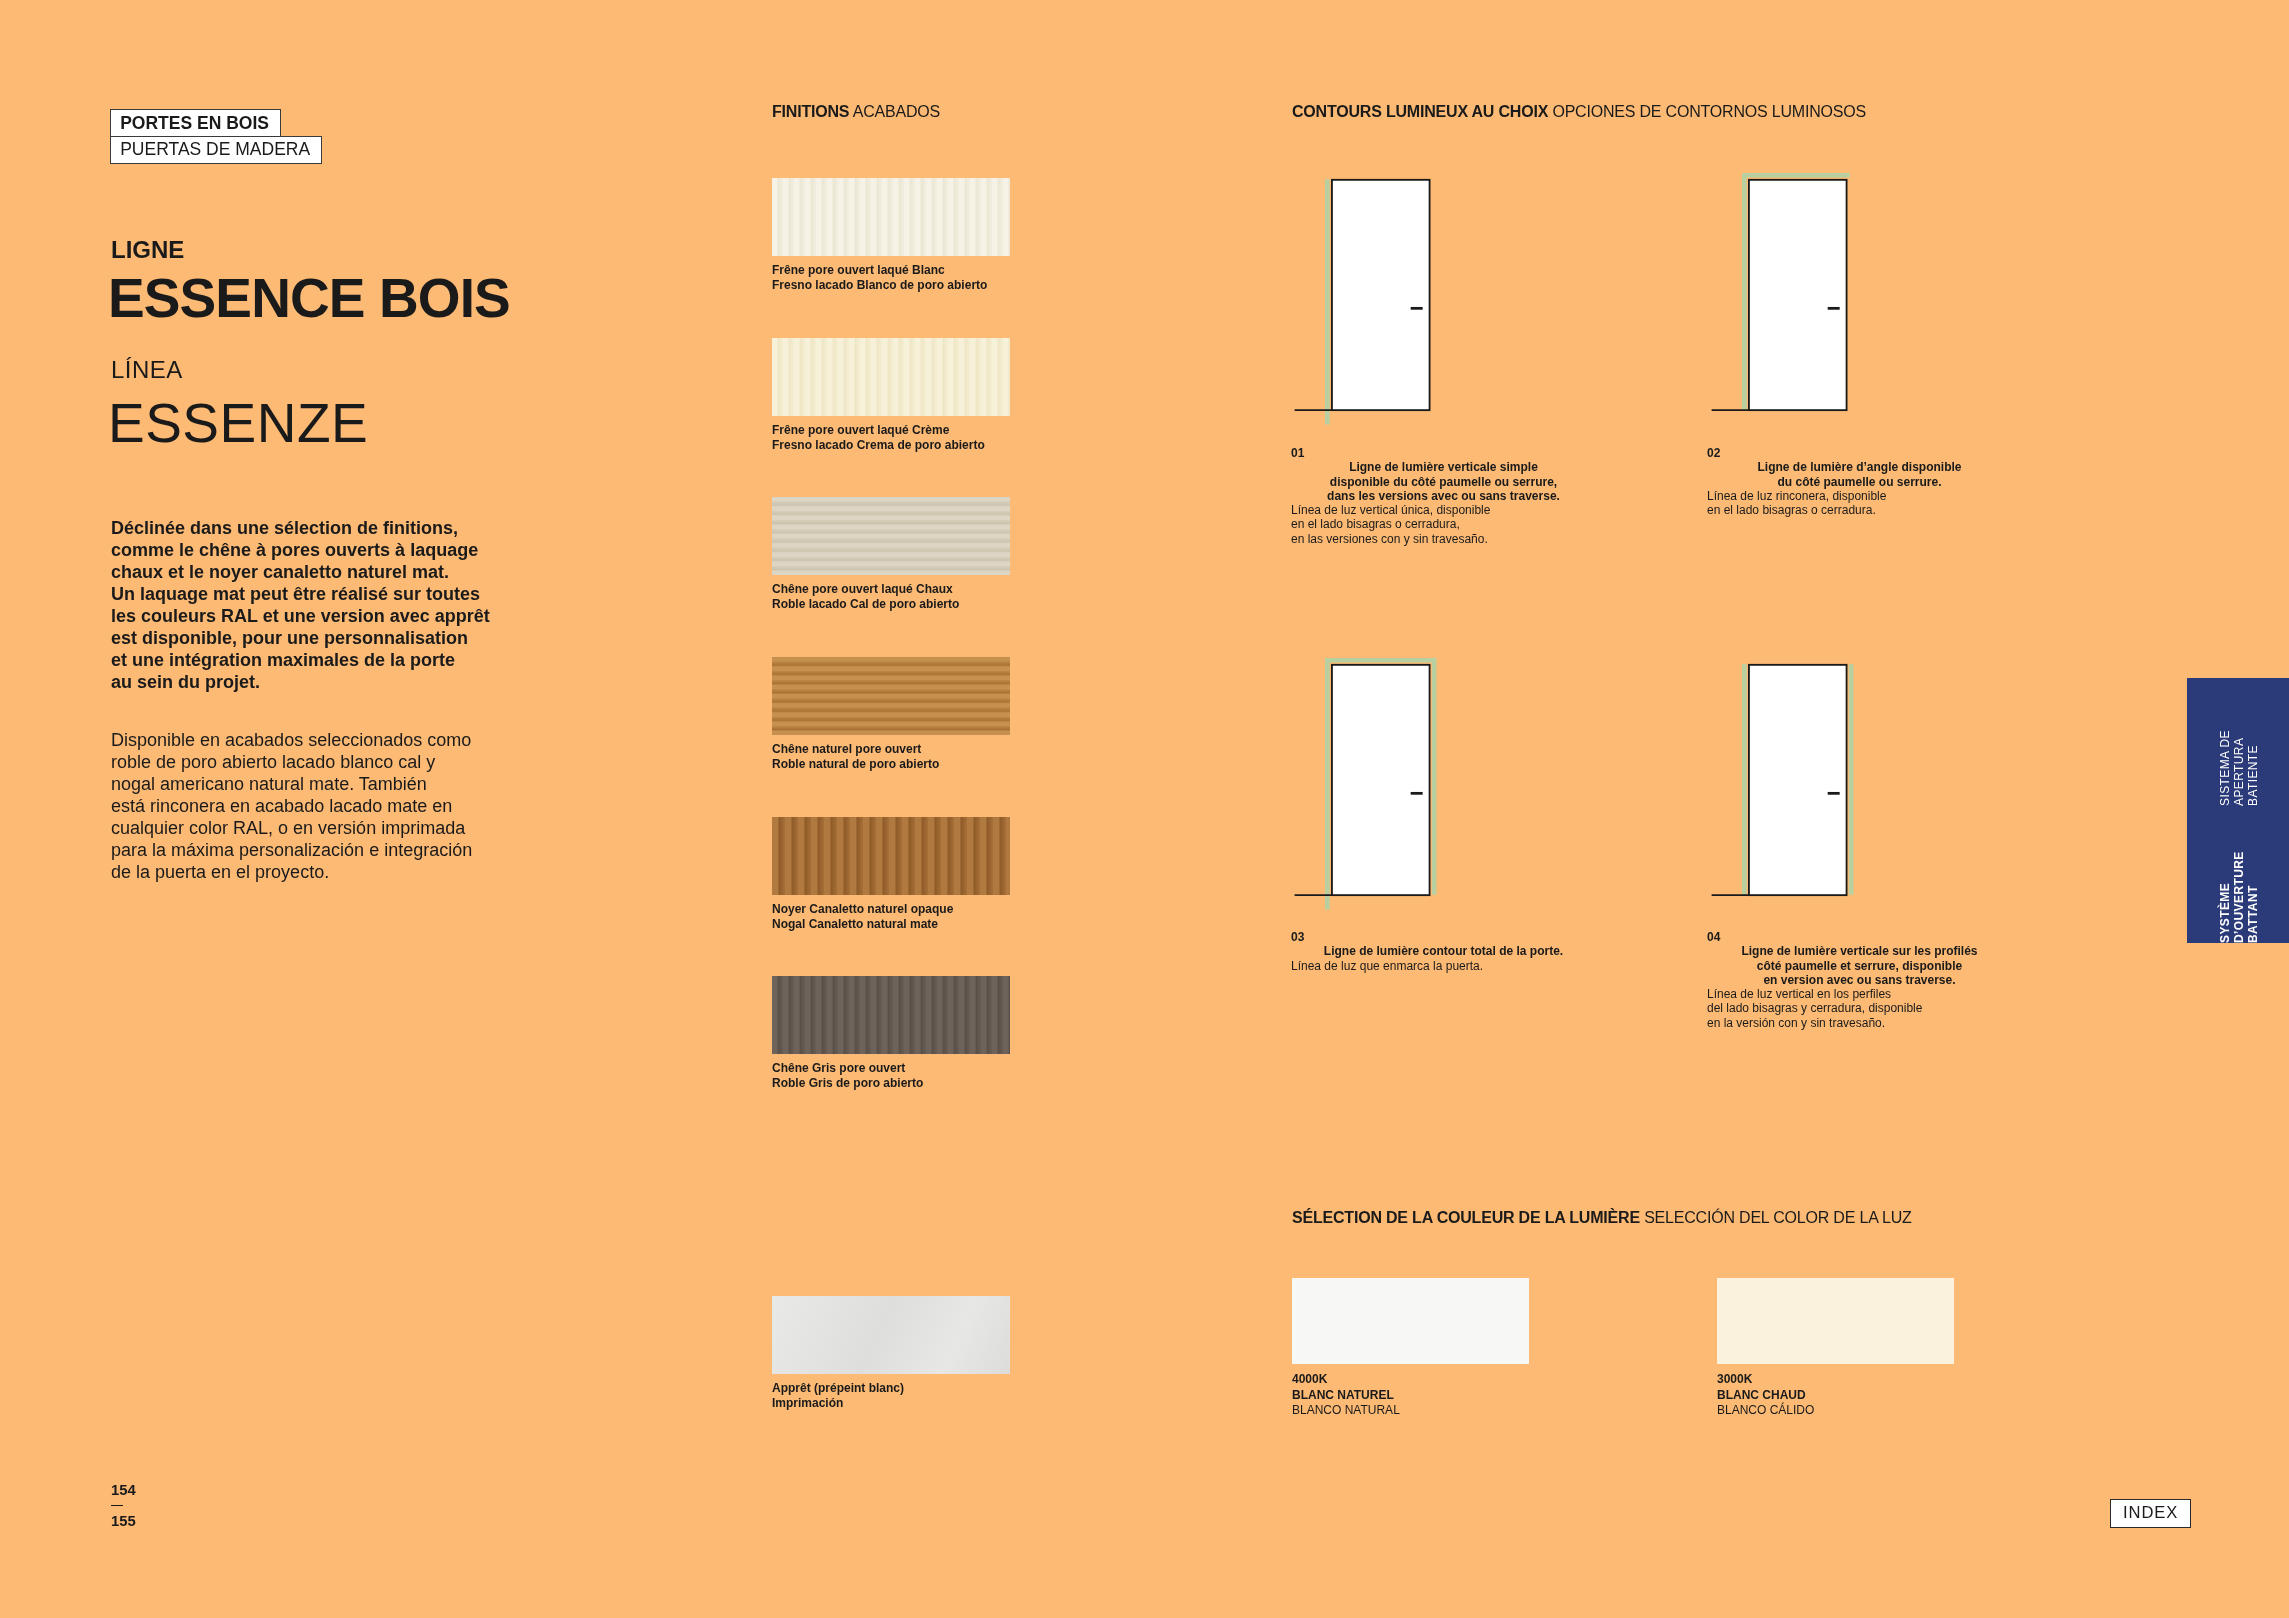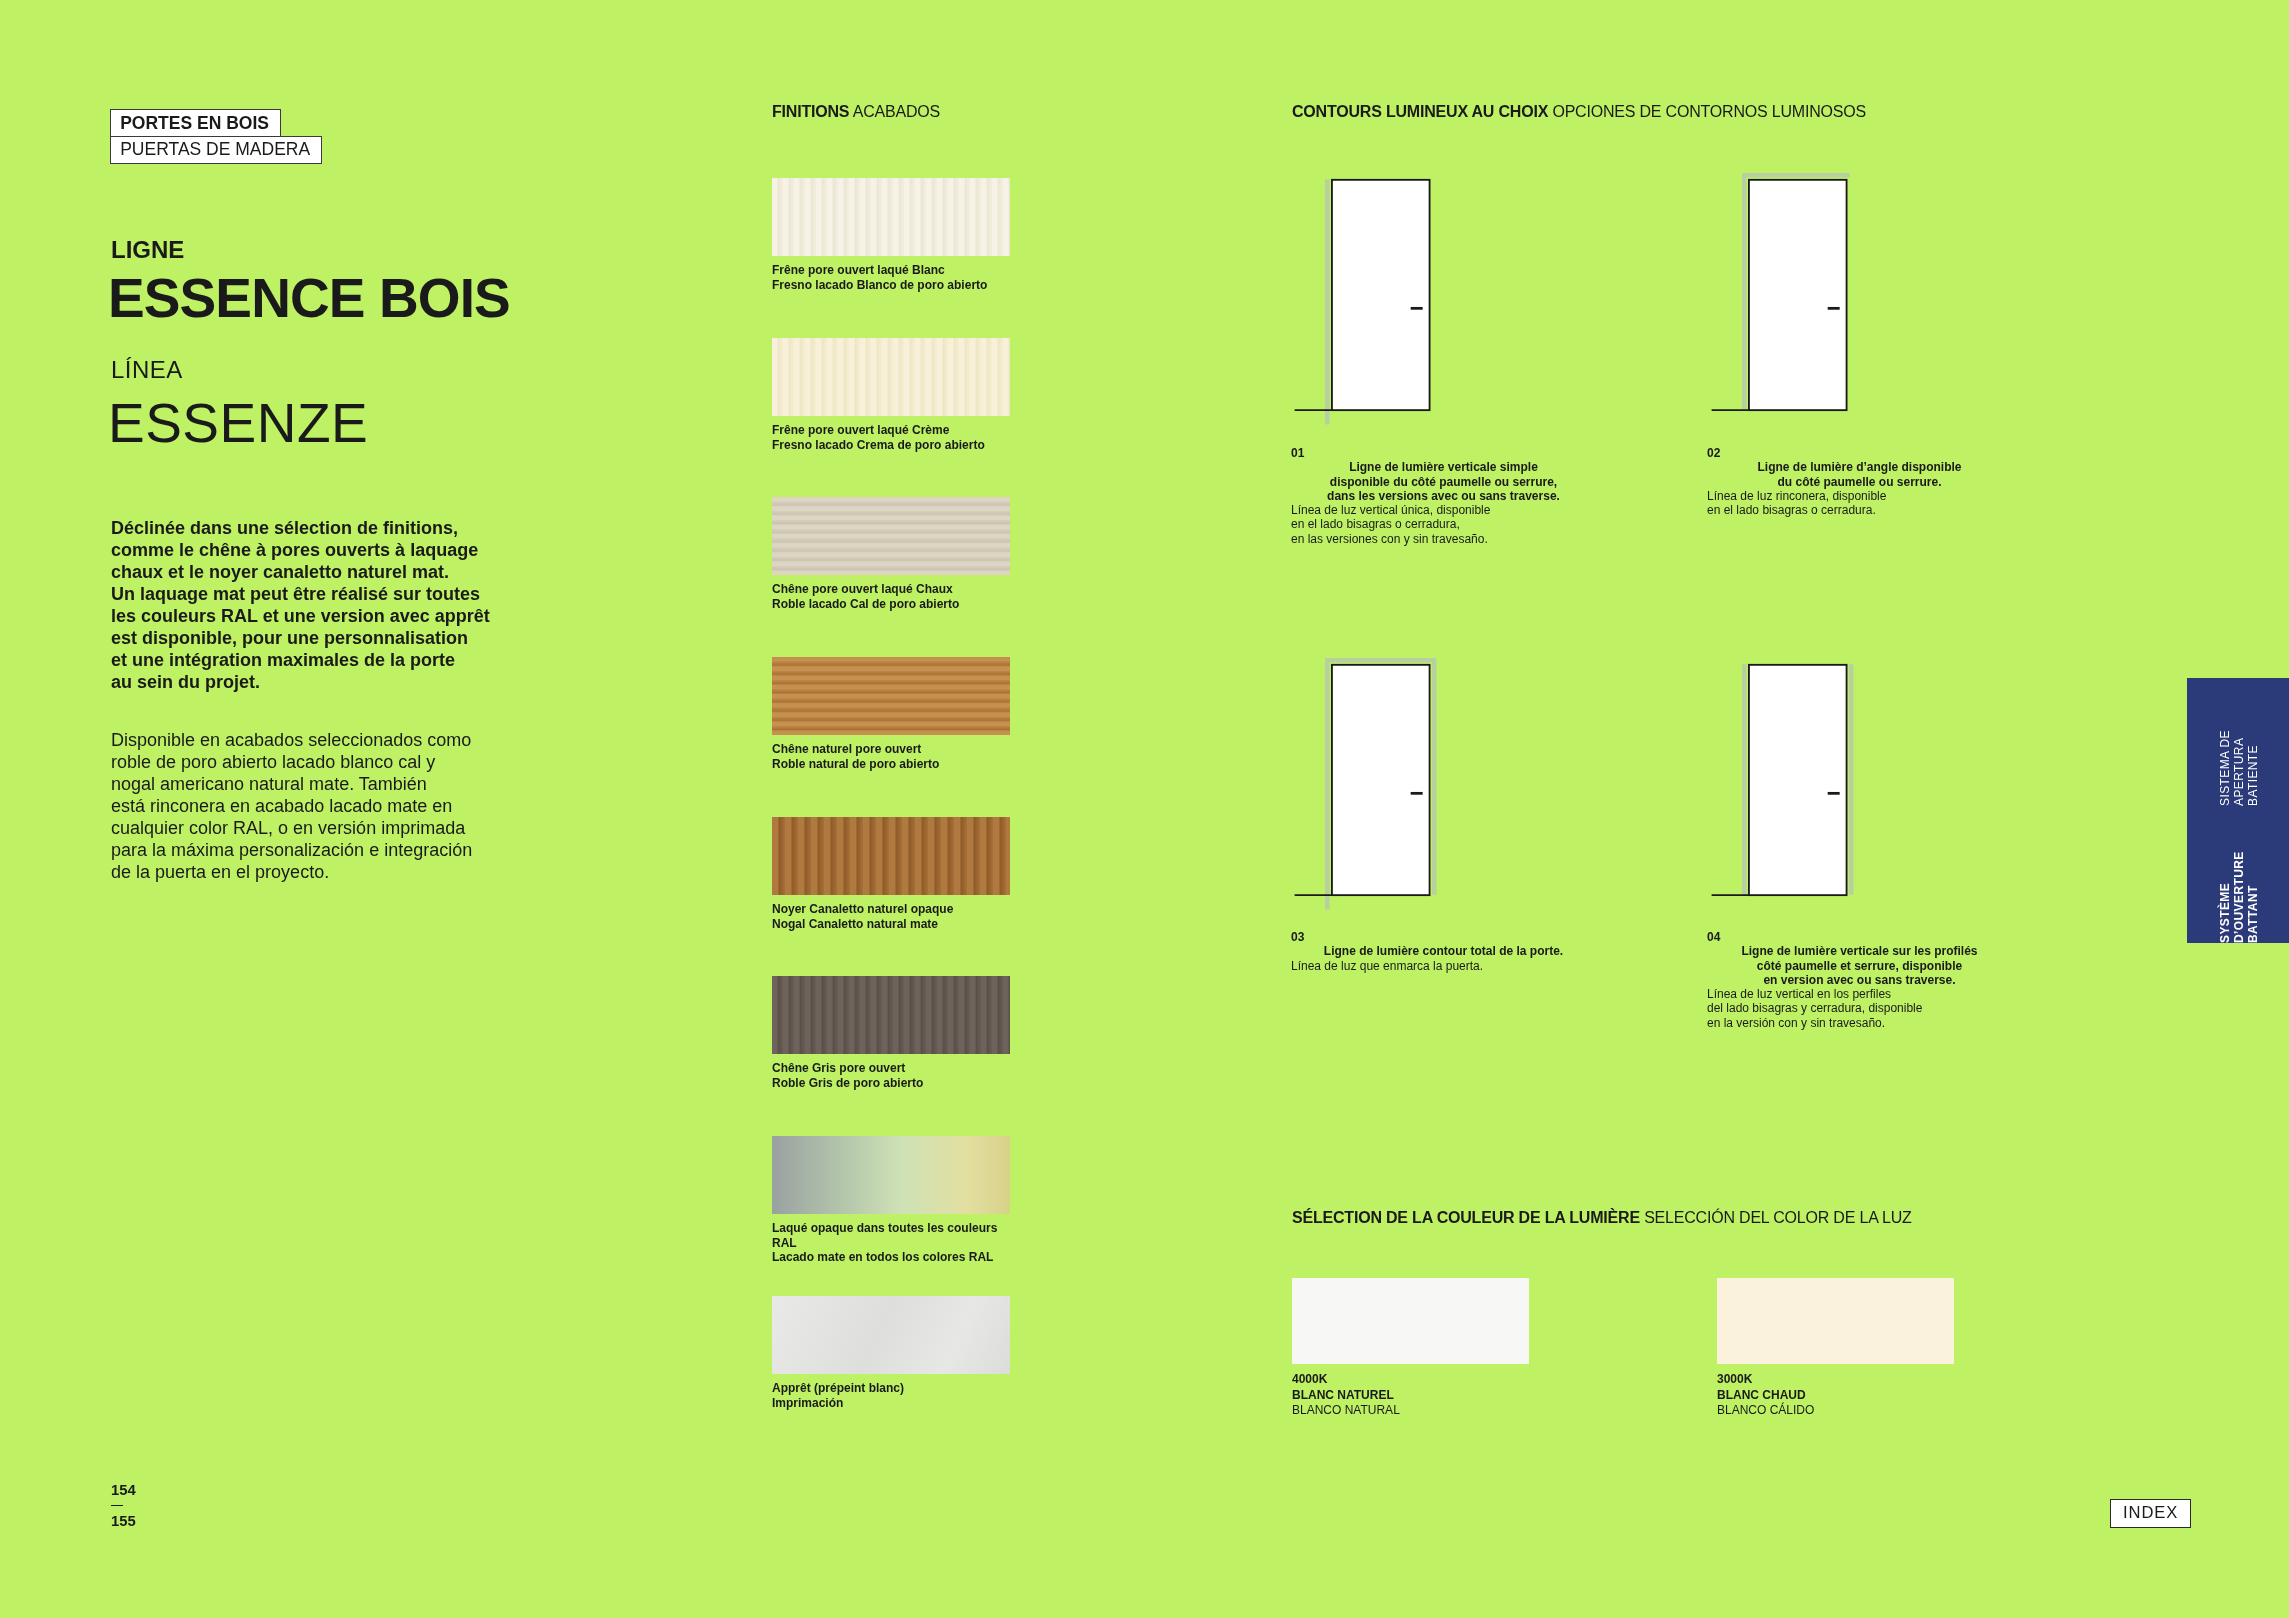--- a/index.html
+++ b/index.html
@@ -1,18 +1,18 @@
 <!DOCTYPE html>
 <html style="font-size:14.8px"><head>
 <meta charset="utf-8">
 <style>
   * { margin:0; padding:0; box-sizing:border-box; }
   html,body { background:#ffffff; }
   body { font-family:"Liberation Sans","DejaVu Sans",sans-serif; color:#1a1a1a; }
-  .page { position:relative; width:2290px; height:1619px; background:#bef264; overflow:hidden; }
+  .page { position:relative; width:2290px; height:1619px; background:#fdba74; overflow:hidden; }
 
   .abs { position:absolute; }
 
   
   .langbox { border:1.8px solid #3a3a3a; padding:2.8px 11px 3.7px 9.2px; font-size:17.5px; line-height:20px; background:#fff; display:inline-block; }
   .langbox.fr { font-weight:700; }
   .langbox.es { font-weight:400; margin-top:-1.8px; }
 
   
   .t-small-bold { font-size:24px; font-weight:700; letter-spacing:0; }
@@ -132,27 +132,20 @@
         <div class="cap-es">Nogal Canaletto natural mate</div>
       </div>
   </div>
   <div class="finish-item" style="top:976px;">
     <div class="finish-swatch" style="background: repeating-linear-gradient(90deg, rgb(110, 99, 90) 0px, rgb(110, 99, 90) 4.6px, rgb(89, 80, 74) 6.5px, rgb(103, 93, 84) 11px);"></div>
     <div class="finish-cap">
         <div class="cap-fr">Chêne Gris pore ouvert</div>
         <div class="cap-es">Roble Gris de poro abierto</div>
       </div>
   </div>
-  <div class="finish-item" style="top:1136px;">
-    <div class="finish-swatch" style="background: linear-gradient(90deg, rgb(154, 161, 161) 0%, rgb(180, 198, 171) 30%, rgb(207, 226, 181) 55%, rgb(226, 223, 160) 82%, rgb(216, 209, 137) 100%);"></div>
-    <div class="finish-cap">
-        <div class="cap-fr">Laqué opaque dans toutes les couleurs RAL</div>
-        <div class="cap-es">Lacado mate en todos los colores RAL</div>
-      </div>
-  </div>
   <div class="finish-item" style="top:1296px;">
     <div class="finish-swatch" style="background: linear-gradient(115deg, rgb(233, 233, 231) 0%, rgb(222, 222, 220) 45%, rgb(231, 231, 229) 75%, rgb(220, 220, 218) 100%);"></div>
     <div class="finish-cap">
         <div class="cap-fr">Apprêt (prépeint blanc)</div>
         <div class="cap-es">Imprimación</div>
       </div>
   </div>
 
   <div class="abs sec-header" style="left:1292px; top:103px;">
     <span class="hdr-fr">CONTOURS LUMINEUX AU CHOIX</span>

